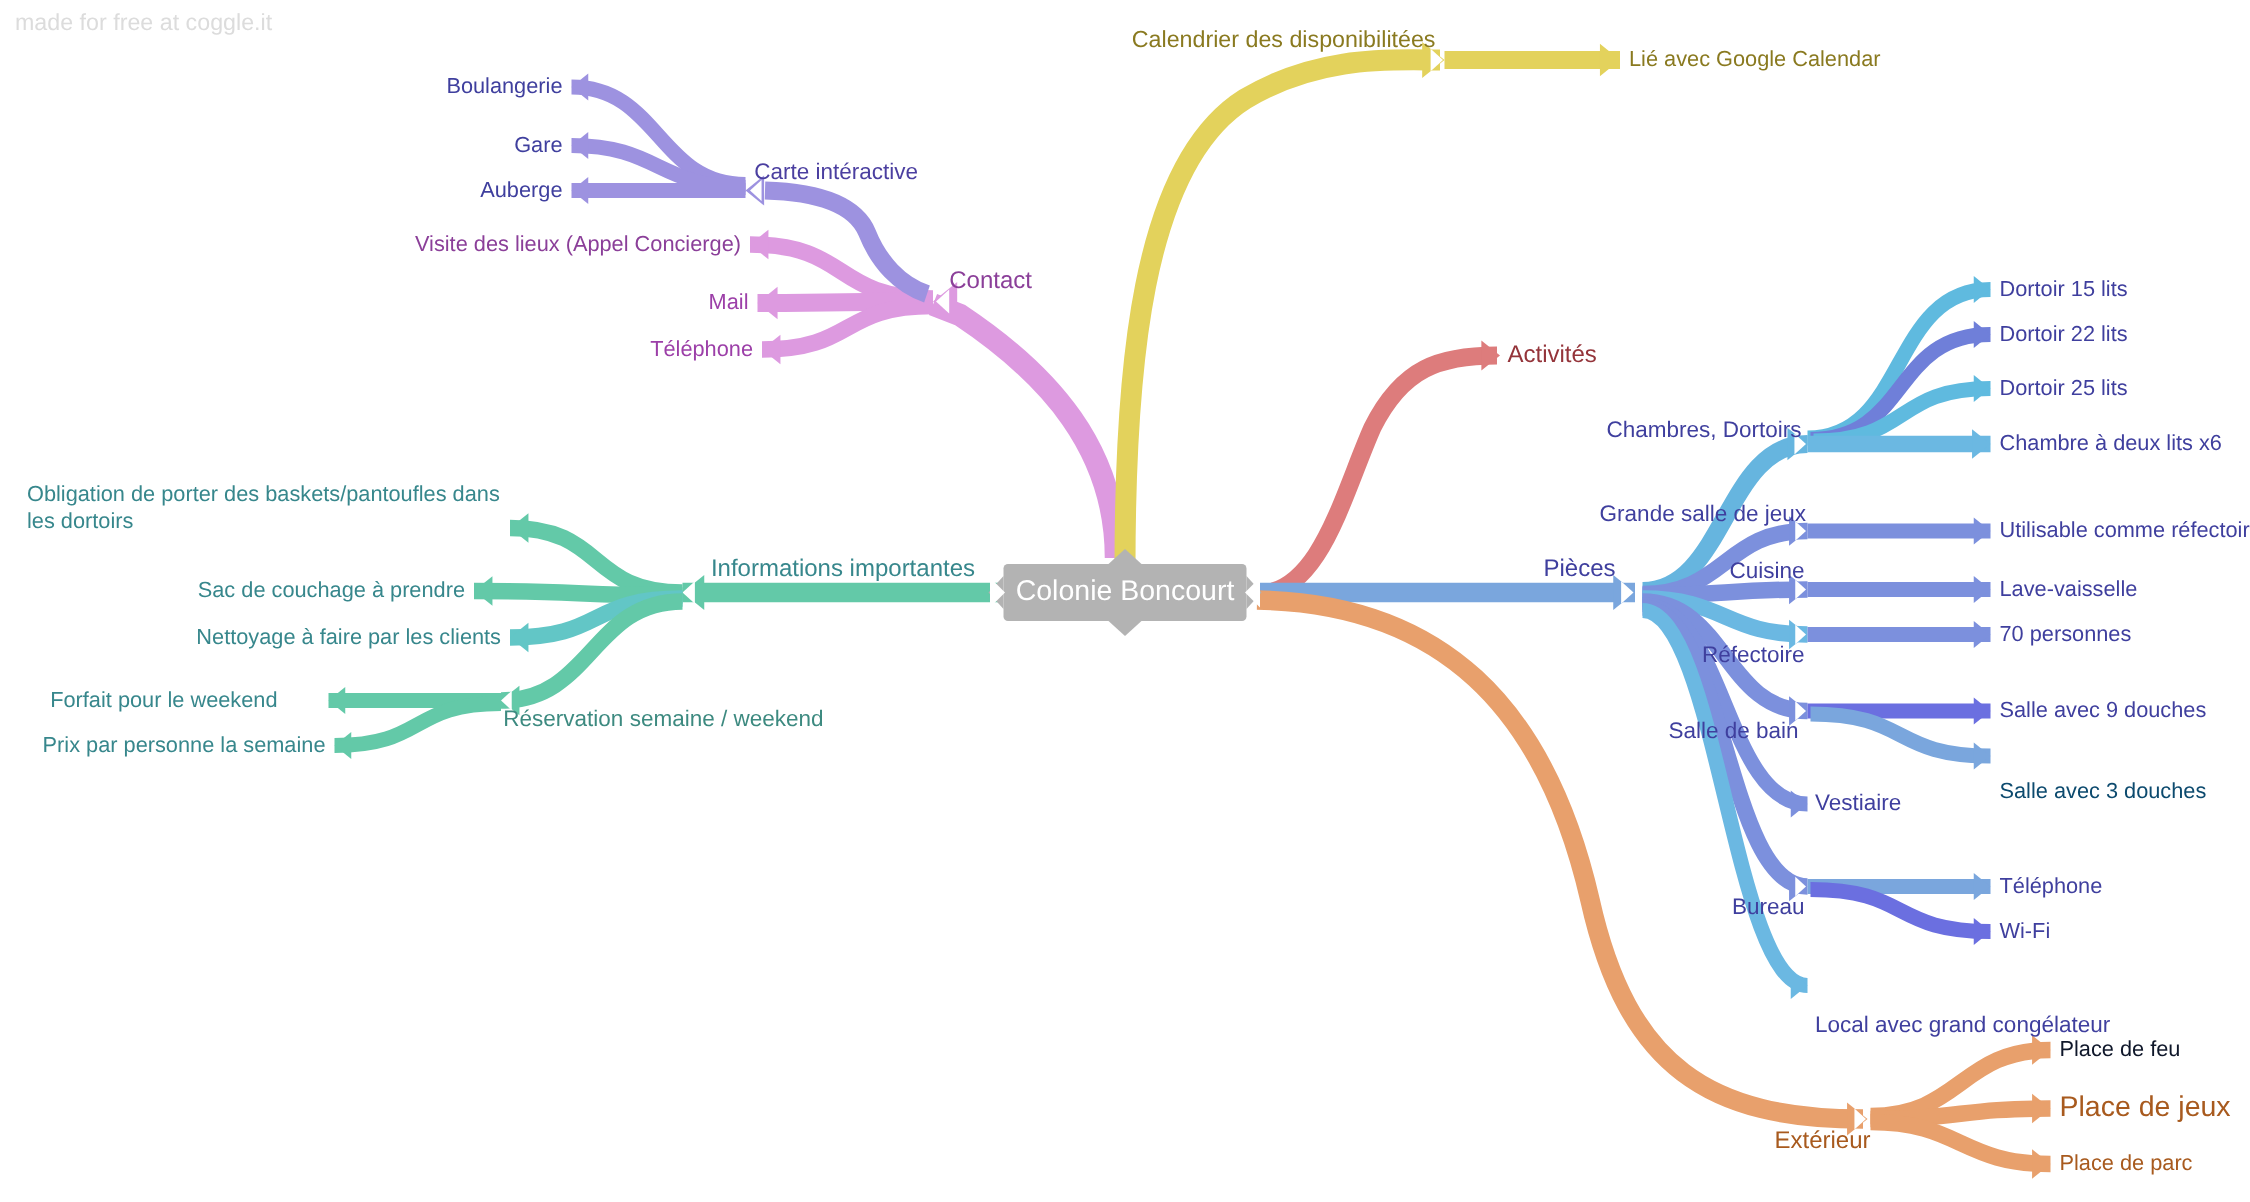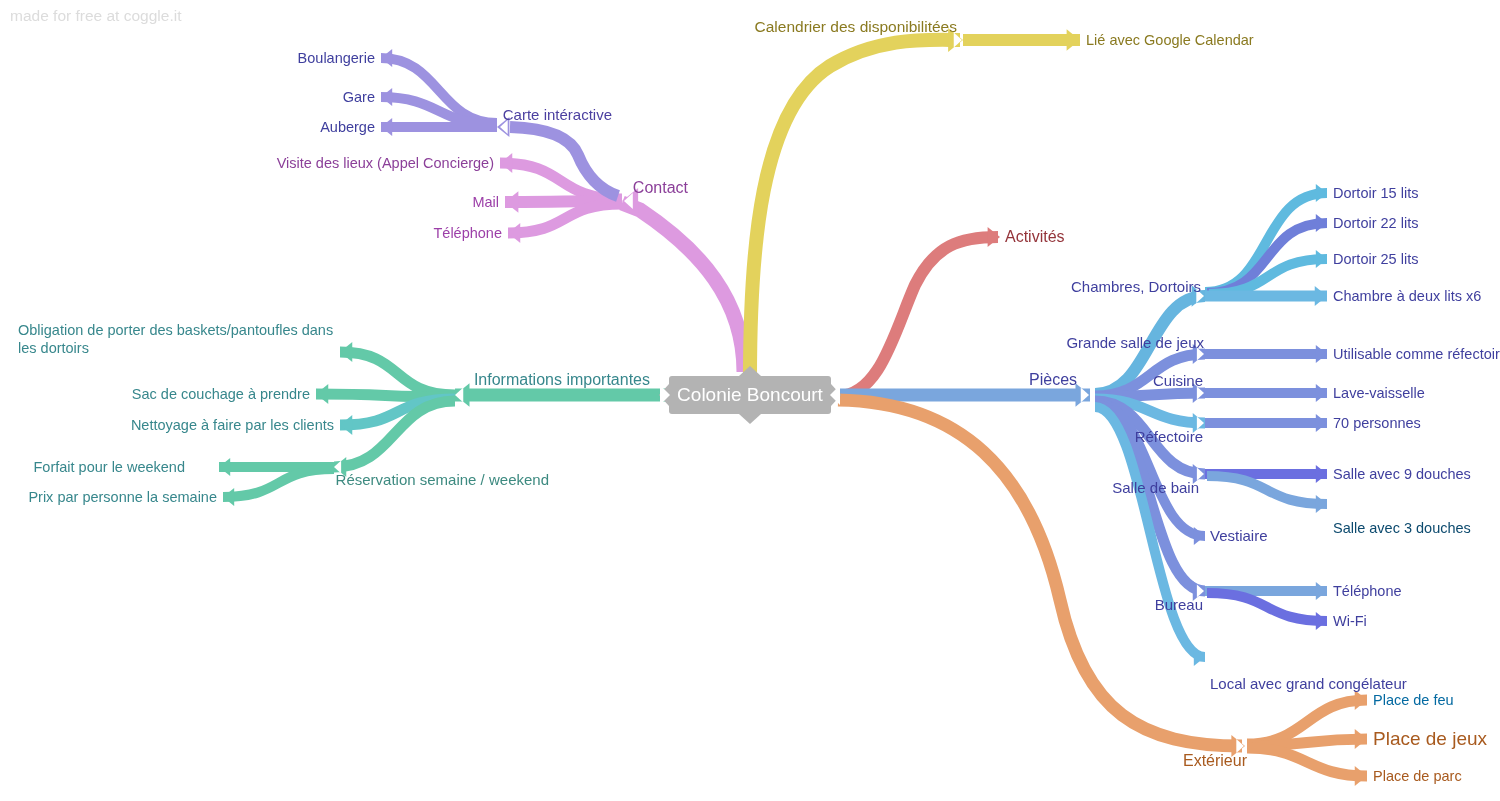--- a/index.html
+++ b/index.html
@@ -211,17 +211,17 @@
     <div class="node right" style="color: rgb(63, 63, 158); font-size: 14.5px; top: 414px; left: 1333px;">70 personnes</div>
     <div class="node left" style="color: rgb(63, 63, 158); font-size: 15px; top: 479px; right: 301px;">Salle de bain</div>
     <div class="node right" style="color: rgb(63, 63, 158); font-size: 14.5px; top: 465px; left: 1333px;">Salle avec 9 douches</div>
     <div class="node right" style="color: #0c4a6e; font-size: 14.5px; top: 495px; left: 1333px; margin-top: 24px;">Salle avec 3 douches</div>
     <div class="node right" style="color: rgb(63, 63, 158); font-size: 15px; top: 527px; left: 1210px;">Vestiaire</div>
     <div class="node left" style="color: rgb(63, 63, 158); font-size: 15px; top: 596px; right: 297px;">Bureau</div>
     <div class="node right" style="color: rgb(63, 63, 158); font-size: 14.5px; top: 582px; left: 1333px;">Téléphone</div>
     <div class="node right" style="color: rgb(63, 63, 158); font-size: 14.5px; top: 612px; left: 1333px;">Wi-Fi</div>
     <div class="node right" style="color: rgb(63, 63, 158); font-size: 15px; top: 648px; left: 1210px; margin-top: 27px;">Local avec grand congélateur</div>
     <div class="node left" style="color: rgb(168, 90, 30); font-size: 16px; top: 752px; right: 253px;">Extérieur</div>
-    <div class="node right" style="color: #0369a1; font-size: 14.5px; top: 691px; left: 1373px;">Place de feu</div>
+    <div class="node right" style="color: #0f172a; font-size: 14.5px; top: 691px; left: 1373px;">Place de feu</div>
     <div class="node right" style="color: rgb(168, 90, 30); font-size: 19px; top: 730px; left: 1373px;">Place de jeux</div>
     <div class="node right" style="color: rgb(168, 90, 30); font-size: 14.5px; top: 767px; left: 1373px;">Place de parc</div>
     <div class="center-node" style="left: 669px; top: 376px; width: 162px; box-sizing: border-box; text-align: center; background: transparent; padding: 8px 0px 0px;">Colonie Boncourt</div>
   </div>
 
 </body></html>

